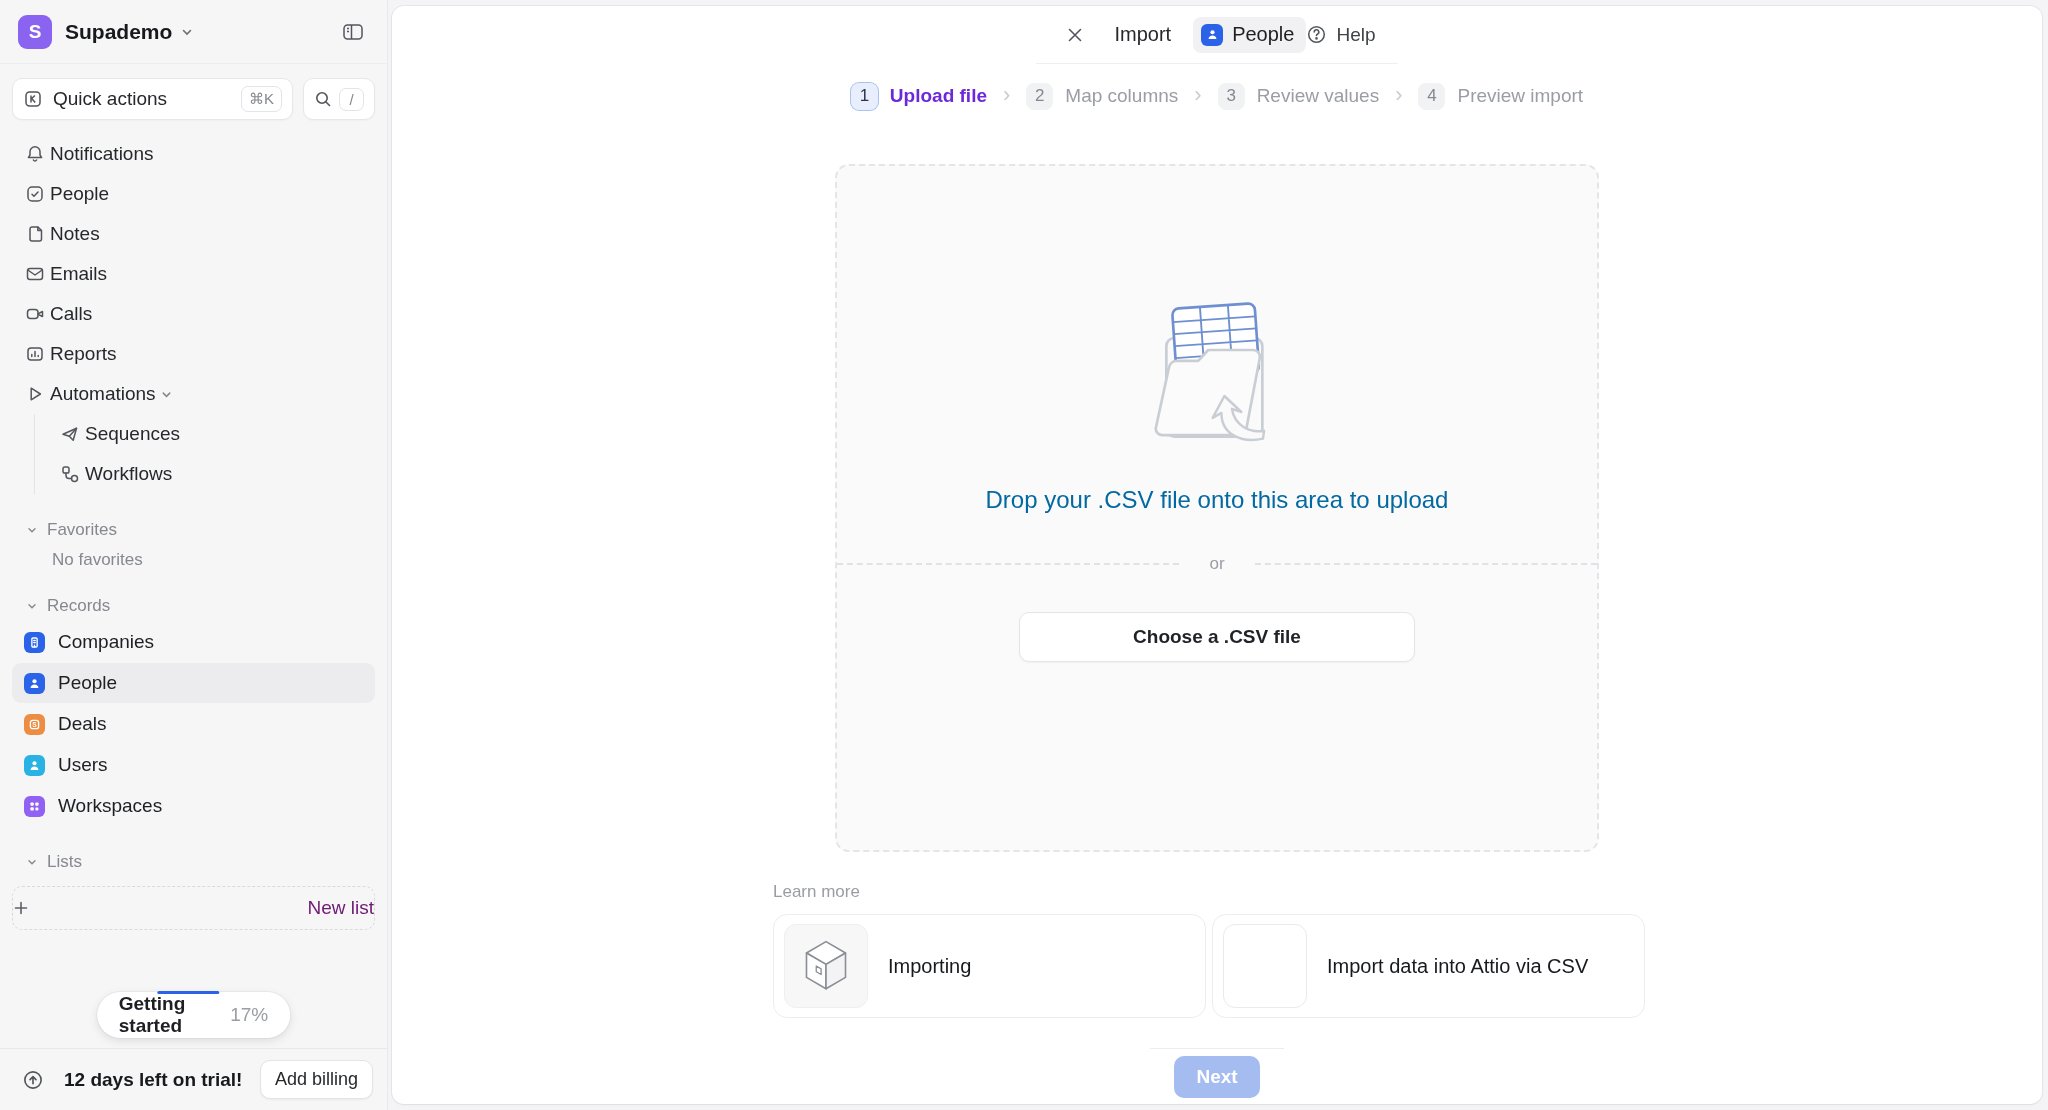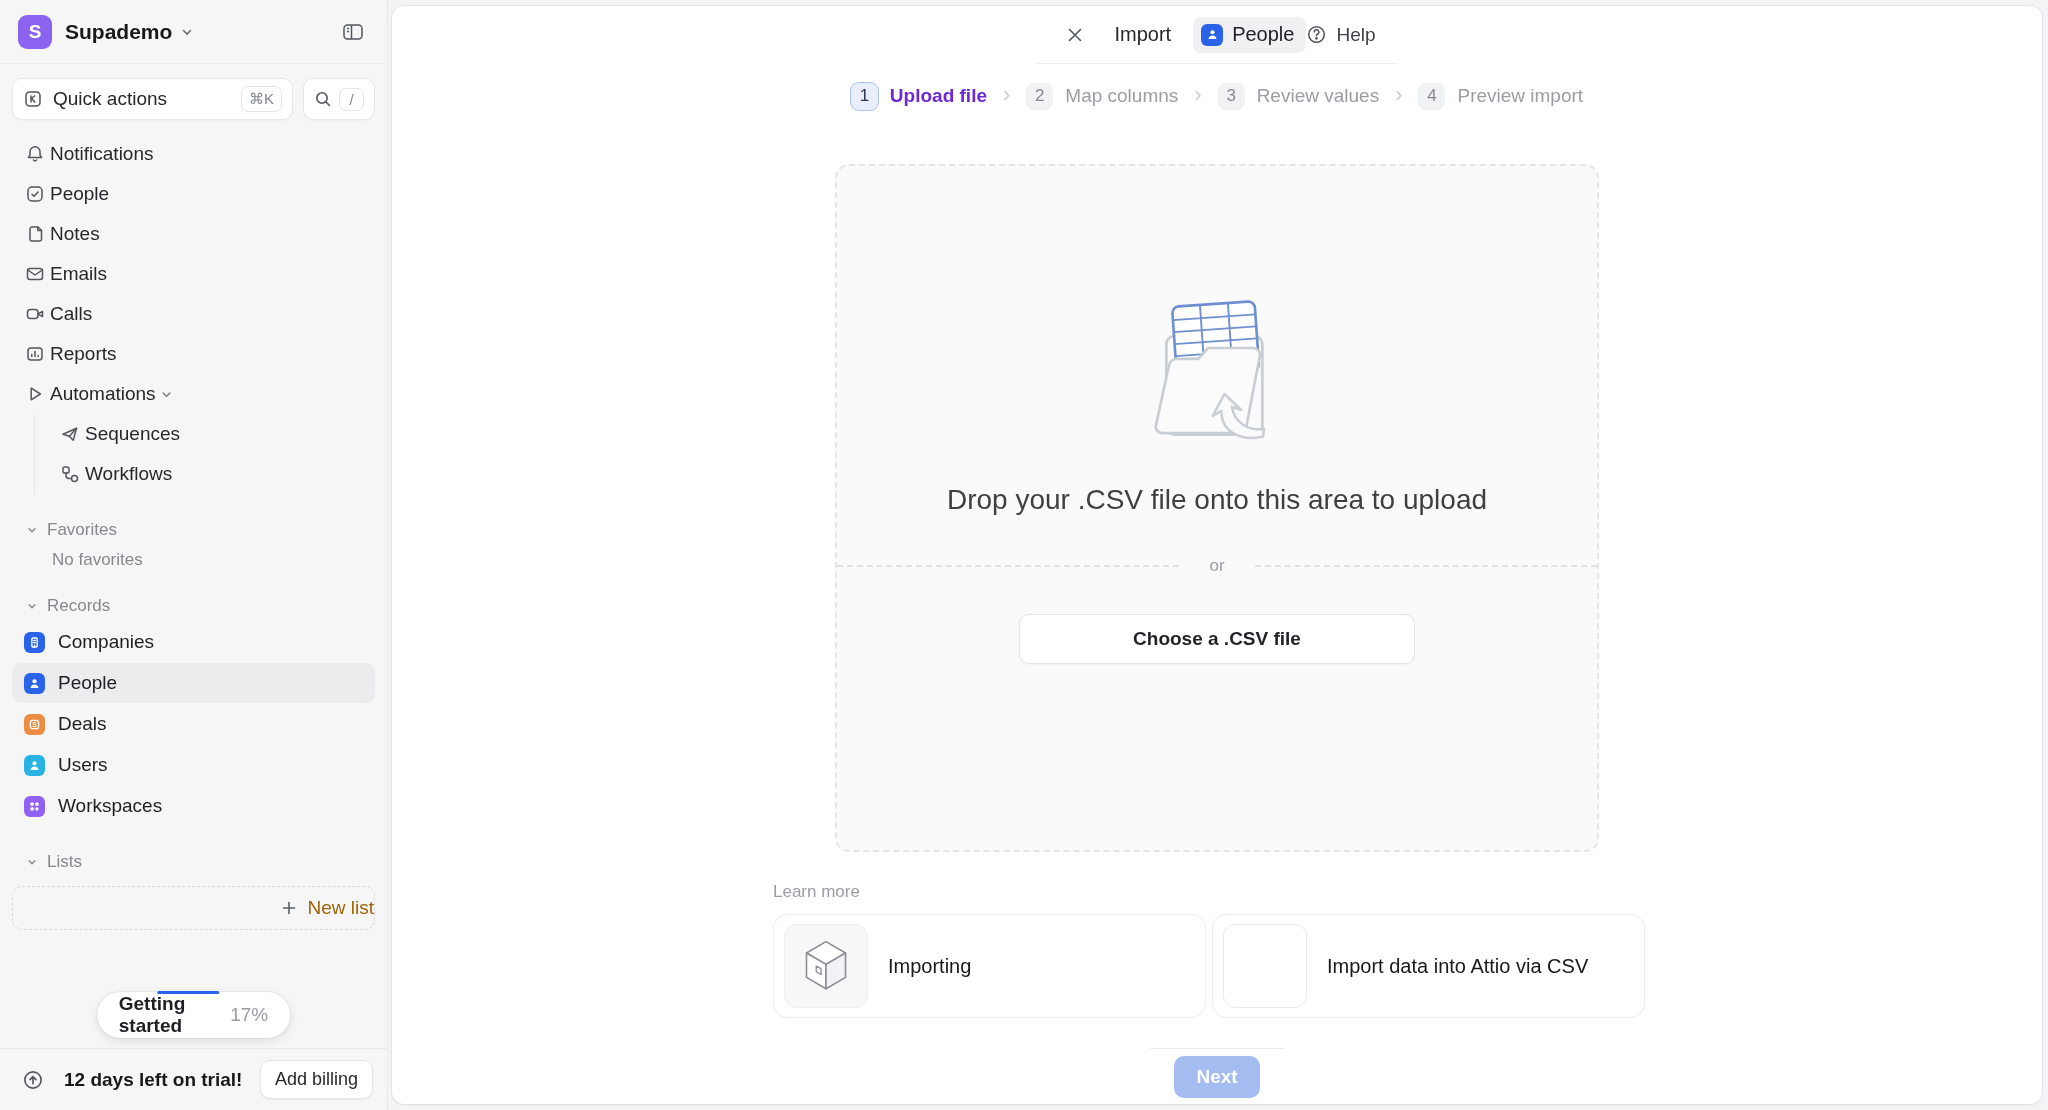--- a/index.html
+++ b/index.html
@@ -20,21 +20,21 @@
   .kbd2 { font-size:15px; color:#85888e; border:1px solid #E3E4E7; border-radius:7px; padding:2px 9px; }
   .nav { padding:4px 12px 0; }
   .nav-item { height:40px; display:flex; align-items:center; gap:4px; padding:0 12px; border-radius:9px; font-size:19px; color:#26282b; cursor:pointer; }
   .nav-item .icn { width:22px; display:flex; justify-content:center; color:#53565c; }
   .nav-children { margin-left:22px; border-left:1px solid #E3E4E7; padding-left:12px; }
   .section-hdr { display:flex; align-items:center; gap:9px; padding:0 14px; margin:22px 12px 2px; height:28px; font-size:17px; color:#85888e; cursor:pointer; }
   .empty-note { font-size:17px; color:#85888e; padding:4px 0 0 52px; }
   .rec-item { height:40px; display:flex; align-items:center; gap:13px; padding:0 12px; margin:1px 12px; border-radius:9px; font-size:19px; color:#1d1f23; cursor:pointer; }
   .rec-item.active { background:#ECECEE; }
   .rec-icon { width:21px; height:21px; border-radius:6px; display:flex; align-items:center; justify-content:center; flex:none; }
-  .newlist-btn { margin:10px 12px 0; height:44px; border:1px dashed #D9DADD; border-radius:10px; display:flex; align-items:center; justify-content:flex-end; gap:10px; font-size:19px; color:#a16207; cursor:pointer; }
+  .newlist-btn { margin:10px 12px 0; height:44px; border:1px dashed #D9DADD; border-radius:10px; display:flex; align-items:center; justify-content:space-between; gap:10px; font-size:19px; color:#701a75; cursor:pointer; }
   .gs-pill { position:absolute; left:50%; transform:translateX(-50%); bottom:72px; background:#fff; border-radius:24px; height:46px; padding:0 22px; display:flex; align-items:center; gap:10px; box-shadow:0 3px 10px rgba(0,0,0,.10), 0 0 0 1px rgba(0,0,0,.04); cursor:pointer; }
   .gs-pill::before { content:""; position:absolute; top:-1px; left:50%; transform:translateX(-58%); width:62px; height:3px; border-radius:3px; background:#2B63E8; }
   .gs-label { font-size:19px; font-weight:600; color:#1d1f23; }
   .gs-pct { font-size:19px; color:#9a9da3; }
   .sb-footer { position:absolute; left:0; right:0; bottom:0; height:62px; border-top:1px solid #E8E9EB; display:flex; align-items:center; padding:0 14px; gap:12px; background:#F6F6F7; }
   .trial-icn-btn { width:38px; height:38px; border-radius:10px; display:flex; align-items:center; justify-content:center; color:#53565c; cursor:pointer; }
   .trial-text { font-size:19px; font-weight:600; color:#17191c; }
   .billing-btn { margin-left:auto; background:#fff; border:1px solid #E3E4E7; border-radius:10px; padding:8px 14px; font-size:18px; color:#26282b; box-shadow:0 1px 2px rgba(0,0,0,.05); cursor:pointer; }
 
   
@@ -47,21 +47,21 @@
   .help-btn { margin-left:auto; display:flex; align-items:center; gap:9px; font-size:19px; color:#3f4247; cursor:pointer; }
   .stepper { height:64px; flex:none; display:flex; align-items:center; gap:16px; padding:0 28px; }
   .step { display:flex; align-items:center; gap:12px; cursor:pointer; }
   .step-num { width:27px; height:27px; border-radius:8px; display:flex; align-items:center; justify-content:center; font-size:17px; background:#F1F2F4; color:#85888e; }
   .step.active .step-num { background:#E8EEFC; color:#2a3450; box-shadow:0 0 0 1px #A9C2F2; }
   .step-label { font-size:19px; color:#9a9da3; }
   .step.active .step-label { color:#6d28d9; font-weight:600; }
   .step-sep { color:#C9CCD1; font-size:22px; line-height:1; padding-bottom:3px; }
   .dropzone { flex:none; height:688px; margin:36px 28px 0; border:2px dashed #E4E5E8; border-radius:14px; background:#FAFAFB; display:flex; flex-direction:column; align-items:center; justify-content:center; }
   .dz-illustration { margin-top:-64px; margin-bottom:36px; }
-  .dz-text { font-size:28px; color:#404040; }
+  .dz-text { font-size:24px; color:#0369a1; }
   .or-row { display:flex; align-items:center; gap:30px; margin-top:40px; width:760px; }
   .or-row .dash { flex:1; border-top:2px dashed #E1E2E5; }
   .or-label { font-size:17px; color:#9a9da3; }
   .choose-btn { margin-top:38px; width:396px; height:50px; background:#fff; border:1px solid #E4E5E8; border-radius:10px; font-size:19px; font-weight:600; color:#1f2227; display:flex; align-items:center; justify-content:center; box-shadow:0 1px 2px rgba(0,0,0,.04); cursor:pointer; }
   .learn { display:flex; flex-direction:column; align-items:center; margin-top:30px; }
   .learn-inner { width:888px; }
   .learn-label { font-size:17px; color:#9a9da3; margin-bottom:12px; }
   .cards { display:flex; gap:6px; }
   .learn-card { width:433px; height:104px; border:1px solid #ECEDEF; border-radius:14px; display:flex; align-items:center; gap:20px; padding:10px; cursor:pointer; background:#fff; }
   .card-thumb { width:84px; height:84px; border-radius:12px; flex:none; display:flex; align-items:center; justify-content:center; }

